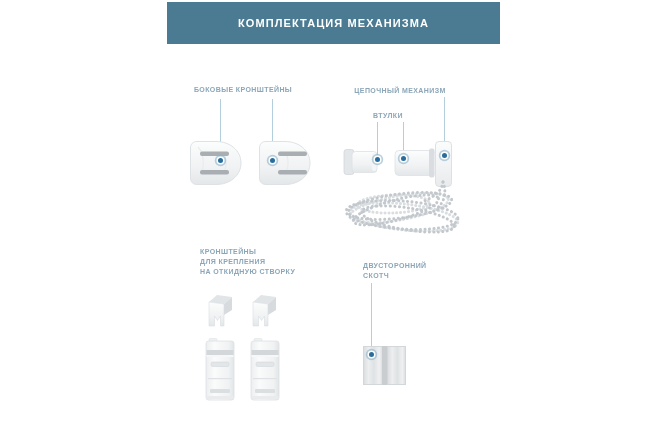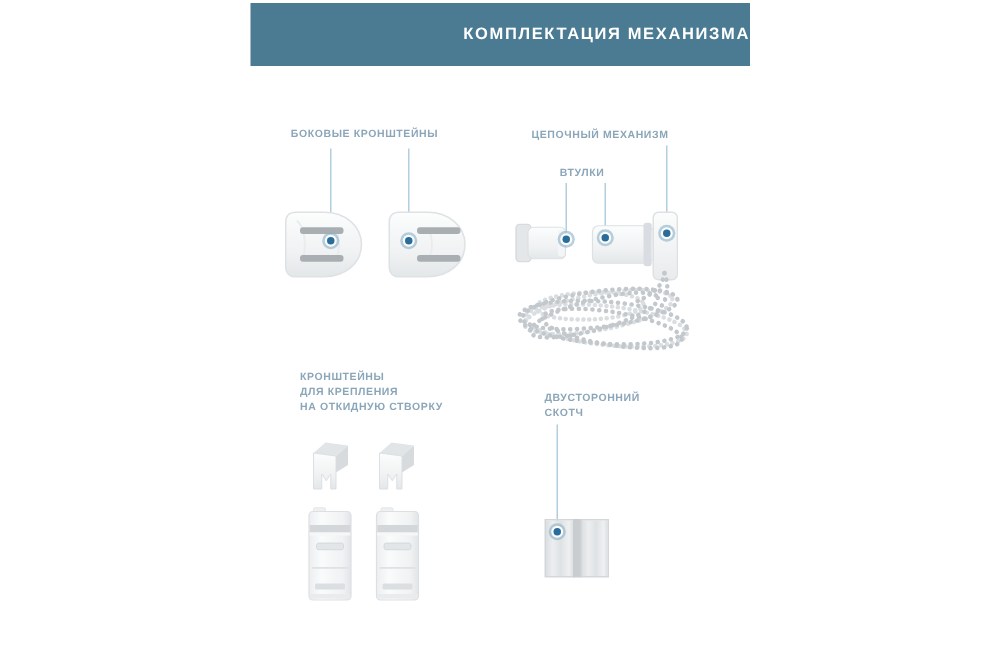--- a/index.html
+++ b/index.html
@@ -3,21 +3,21 @@
 <meta charset="utf-8">
 <style>
   html,body { margin:0; padding:0; background:#ffffff; }
   .stage {
     position:relative; width:666px; height:444px; background:#ffffff;
     font-family:"Liberation Sans", sans-serif; overflow:hidden;
   }
   .header {
     position:absolute; left:167px; top:2px; width:333px; height:42px;
     background:var(--header-bg,#4a7b93);
-    display:flex; align-items:center; justify-content:flex-end;
+    display:flex; align-items:center; justify-content:center;
   }
   .header-title {
     color:var(--header-text,#ffffff); font-size:11px; font-weight:700;
     letter-spacing:1.1px; text-transform:uppercase; white-space:nowrap;
   }
   .label {
     position:absolute; color:var(--label-text,#8ba6b8);
     font-size:7px; font-weight:700; letter-spacing:0.4px; line-height:10px;
     text-transform:uppercase; white-space:nowrap;
   }

